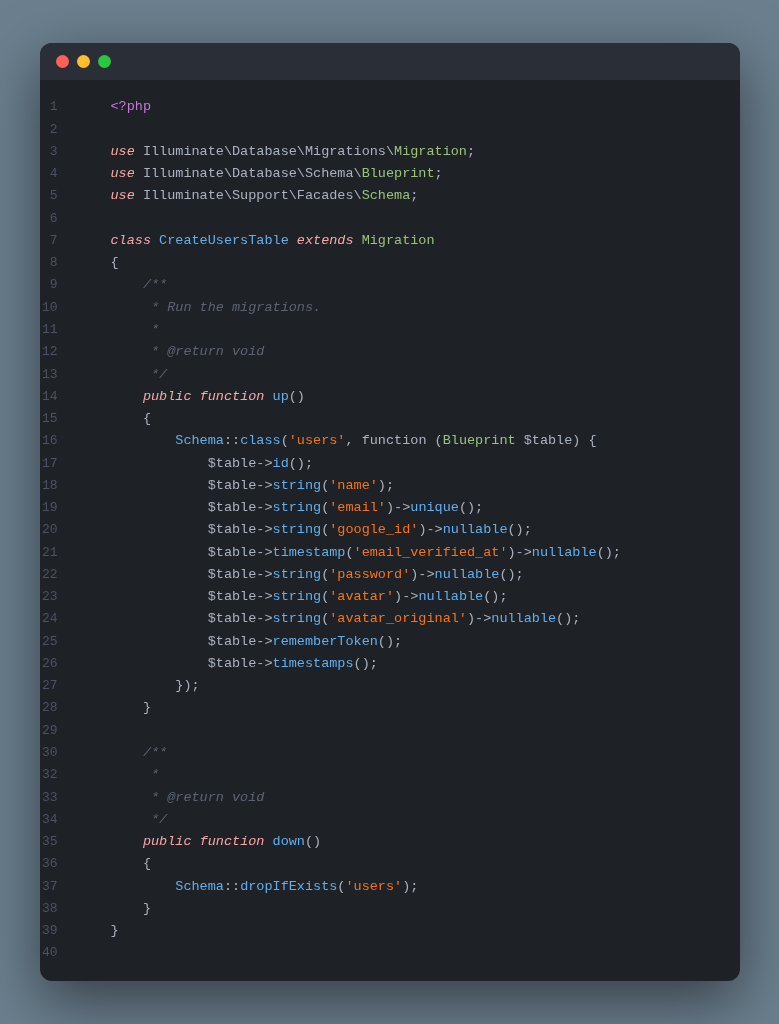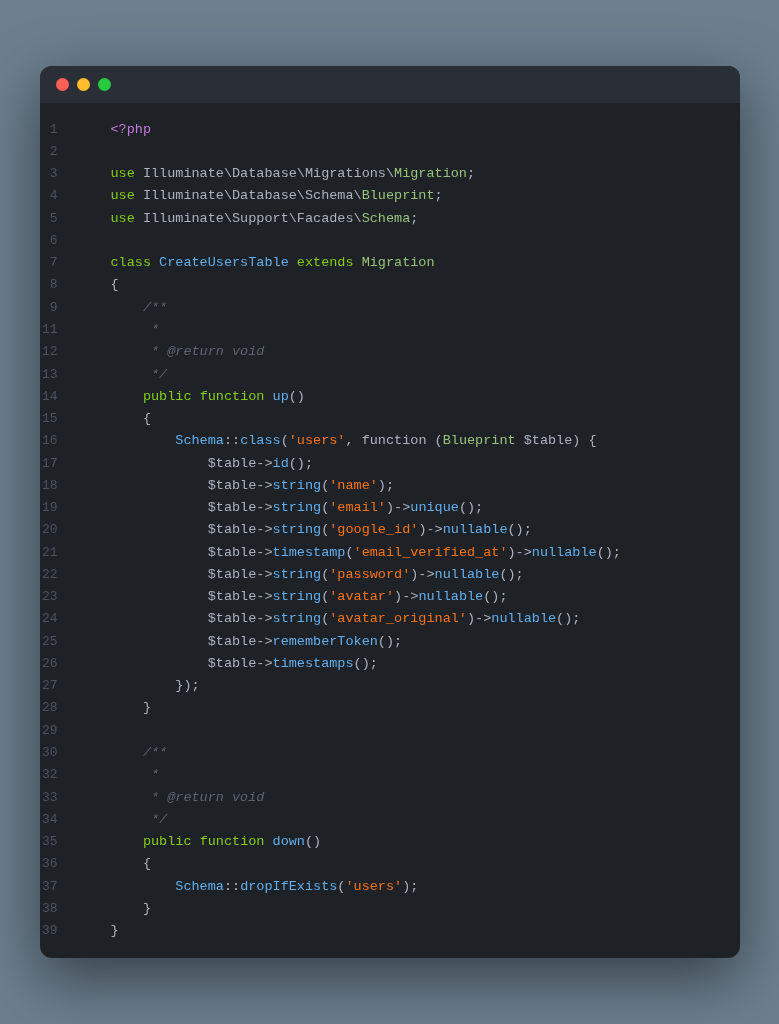--- a/index.html
+++ b/index.html
@@ -61,21 +61,21 @@
       font-size: 13px;
     }
 
     .line-code {
       white-space: pre;
       flex: 1;
       margin-left: 35px;
     }
 
     
-    .kw-purple { color: #84cc16; }   
+    .kw-purple { color: #fca5a5; font-style: italic; }   
     .kw-blue   { color: #61afef; }   
     .kw-green  { color: #98c379; text-align: center; }   
     .str-red   { color: #f97316; }   
     .comment   { color: #5c6370; font-style: italic; }   
     .plain     { color: #abb2bf; }
     .fn-blue   { color: #61afef; }
     .php-tag   { color: #c678dd; }
   </style>
 </head>
 <body>
@@ -117,20 +117,24 @@
       </div>
       <div class="line">
         <span class="line-num">8</span>
         <span class="line-code"><span class="plain">{</span></span>
       </div>
       <div class="line">
         <span class="line-num">9</span>
         <span class="line-code"><span class="comment">    /**</span></span>
       </div>
       <div class="line">
+        <span class="line-num">10</span>
+        <span class="line-code"><span class="comment">     * Run the migrations.</span></span>
+      </div>
+      <div class="line">
         <span class="line-num">11</span>
         <span class="line-code"><span class="comment">     *</span></span>
       </div>
       <div class="line">
         <span class="line-num">12</span>
         <span class="line-code"><span class="comment">     * @return void</span></span>
       </div>
       <div class="line">
         <span class="line-num">13</span>
         <span class="line-code"><span class="comment">     */</span></span>
@@ -228,14 +232,18 @@
         <span class="line-code"><span class="plain">        </span><span class="kw-blue">Schema</span><span class="plain">::</span><span class="fn-blue">dropIfExists</span><span class="plain">(</span><span class="str-red">'users'</span><span class="plain">);</span></span>
       </div>
       <div class="line">
         <span class="line-num">38</span>
         <span class="line-code"><span class="plain">    }</span></span>
       </div>
       <div class="line">
         <span class="line-num">39</span>
         <span class="line-code"><span class="plain">}</span></span>
       </div>
+      <div class="line">
+        <span class="line-num">40</span>
+        <span class="line-code"> </span>
+      </div>
     </div>
 </div>
 
 </body></html>

